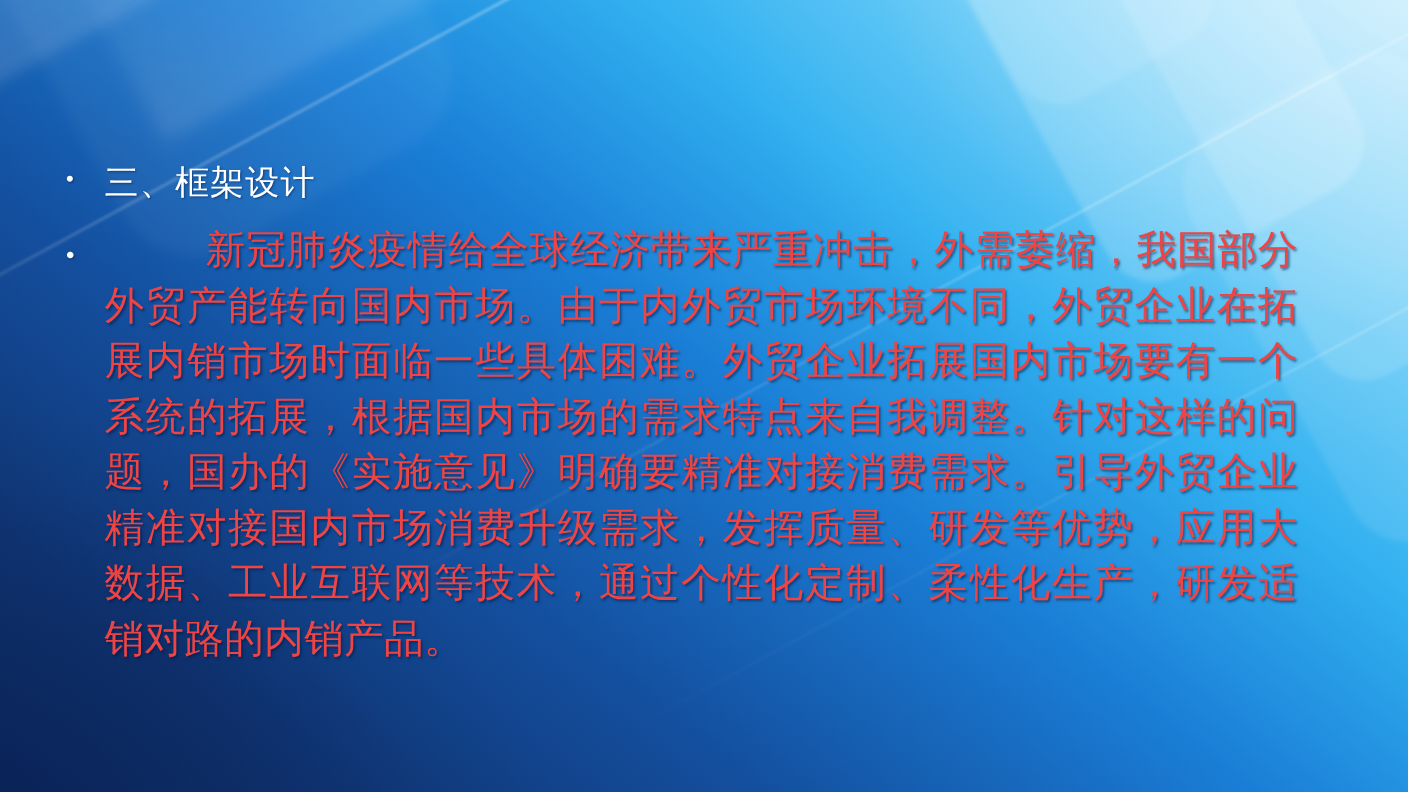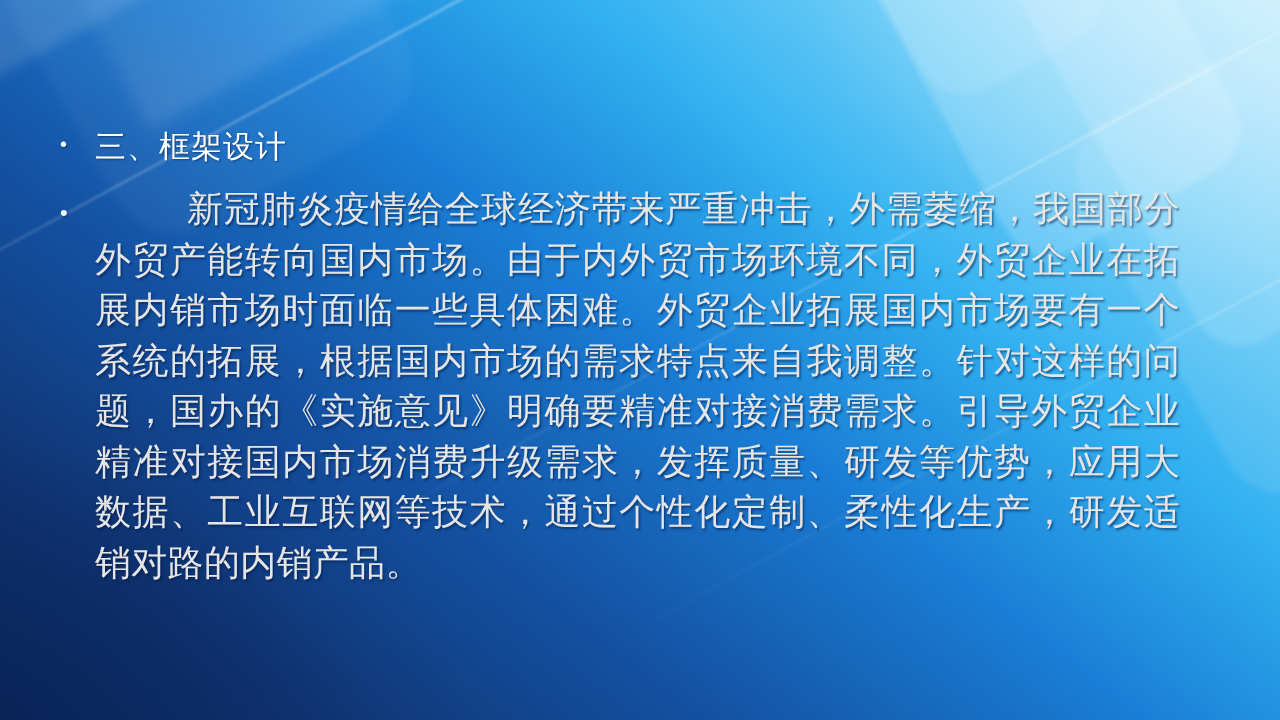--- a/index.html
+++ b/index.html
@@ -140,20 +140,21 @@
   .content {
     position: absolute;
     left: 60px;
     top: 126px;
     width: 1128px;
   }
 
   .bullet-row {
     display: flex;
     align-items: flex-start;
+    margin-top: 19px;
   }
   .bullet-dot {
     flex: 0 0 auto;
     width: 35px;
     color: #ffffff;
     text-shadow: 1px 1px 2px rgba(0,20,60,0.55);
     line-height: 1;
   }
   .bullet-dot::before {
     content: "\2022";
@@ -173,21 +174,21 @@
     text-shadow: 1px 1px 2px rgba(0,20,60,0.5);
   }
 
   .body-row { margin-top: 16px; }
   .body-row .bullet-dot { padding-top: 18px; }
 
   .body-text {
     font-family: "DejaVu Serif", "Liberation Serif", serif;
     font-size: 36px;
     line-height: 50.5px;
-    color: #e5e5e5;
+    color: #ef4444;
     text-align: justify;
     text-justify: inter-character;
     text-indent: 92px;
     letter-spacing: 0.3px;
     text-shadow: 1.5px 1.5px 2.2px rgba(2,24,64,0.55);
     width: 1085px;
     word-break: break-all;
   }
 </style>
 </head>

